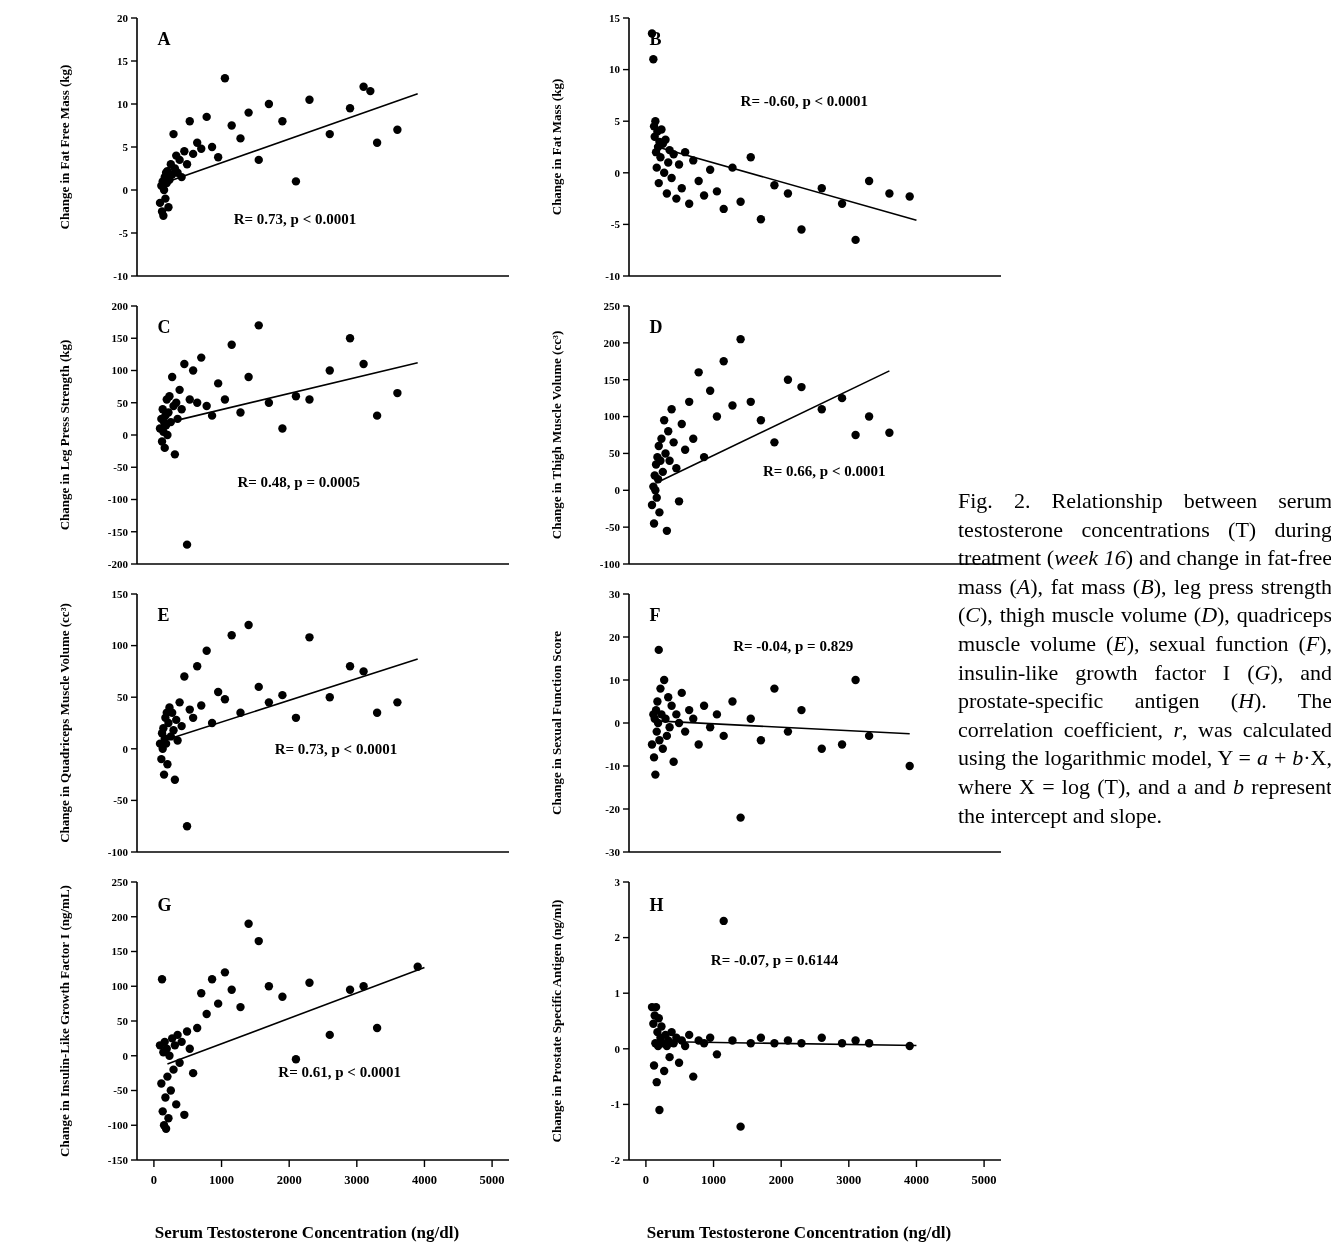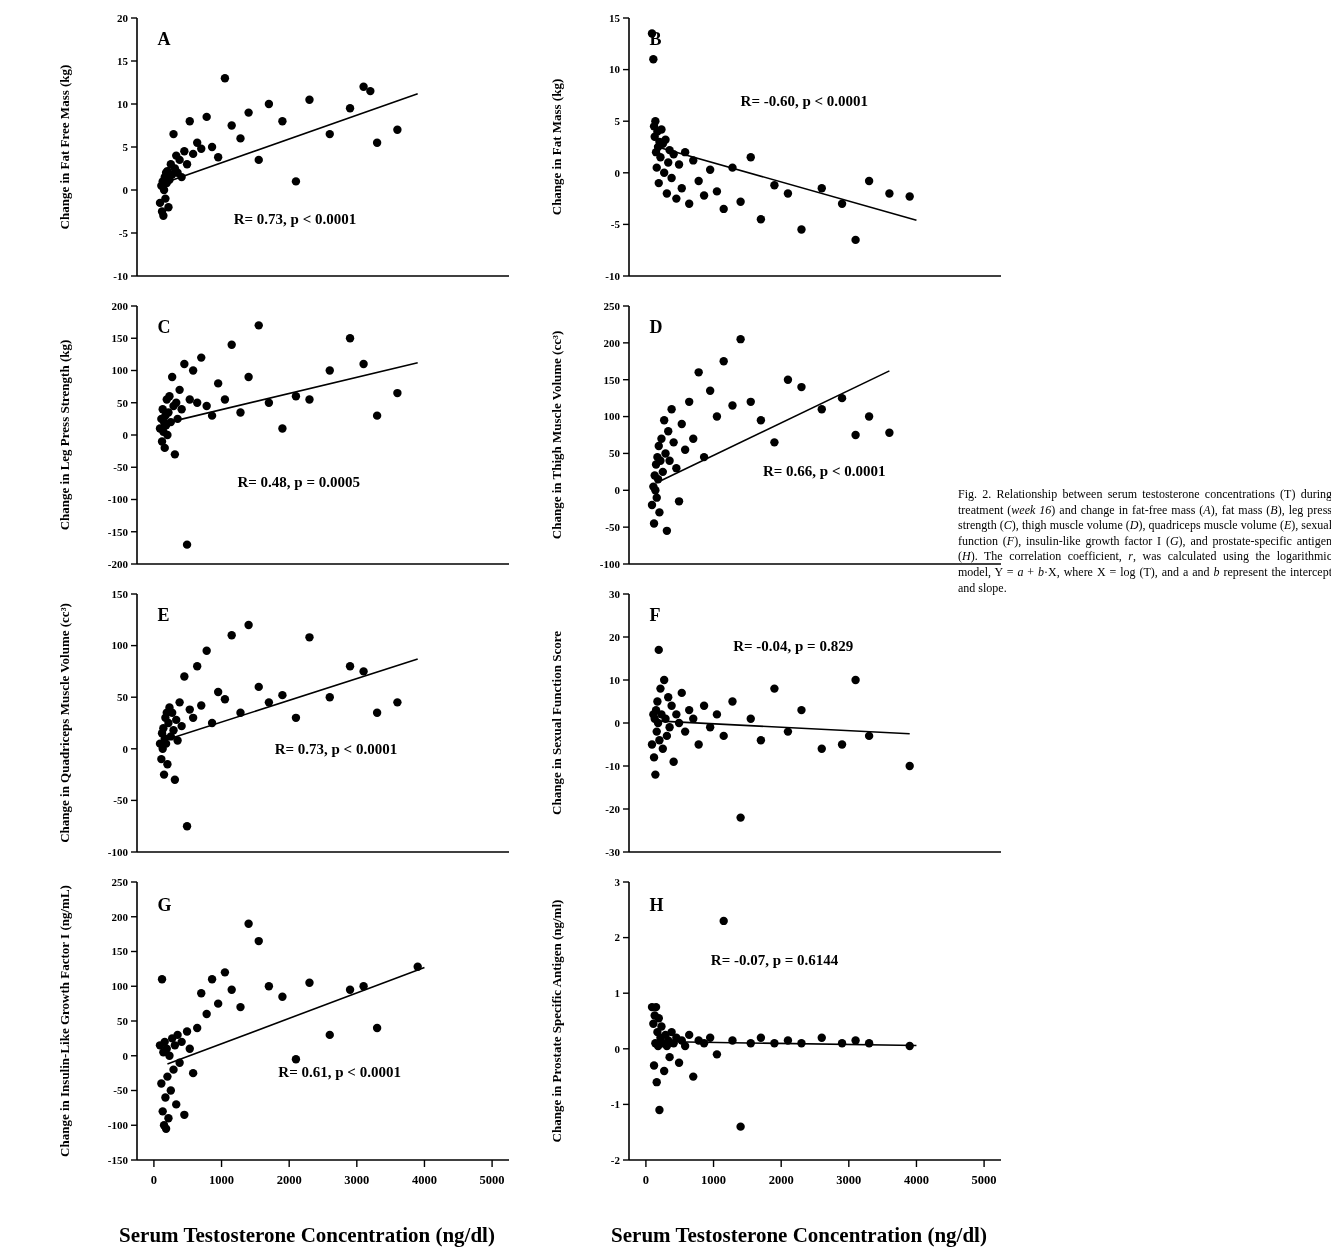--- a/index.html
+++ b/index.html
@@ -6,26 +6,26 @@
   body{
     width:1331px;height:1260px;background:#ffffff;position:relative;
     font-family:"Liberation Serif", serif;color:#000;
   }
   .charts{
     position:absolute;left:26px;top:4px;
     display:grid;grid-template-columns:492px 492px;grid-auto-rows:min-content;
   }
   .chart-cell{line-height:0;margin-left:23px;}
   .x-title{
-    font-weight:bold;font-size:21px;text-align:center;
+    font-weight:bold;font-size:17px;text-align:center;
     padding-left:70px;margin-top:4px;line-height:1.1;
   }
   .caption{
     position:absolute;left:958px;top:487px;width:374px;
-    font-size:12px;line-height:1.30;text-align:justify;
+    font-size:22px;line-height:1.30;text-align:justify;
   }
 </style>
 </head>
 <body>
 
 <div class="page">
   <div class="charts">
     <div class="chart-cell"><svg width="480" height="288" viewBox="0 0 480 288">
           <line x1="88" y1="14" x2="88" y2="272" stroke="#000" stroke-width="1.6"></line>
           <line x1="88" y1="272" x2="460" y2="272" stroke="#000" stroke-width="1.6"></line>

